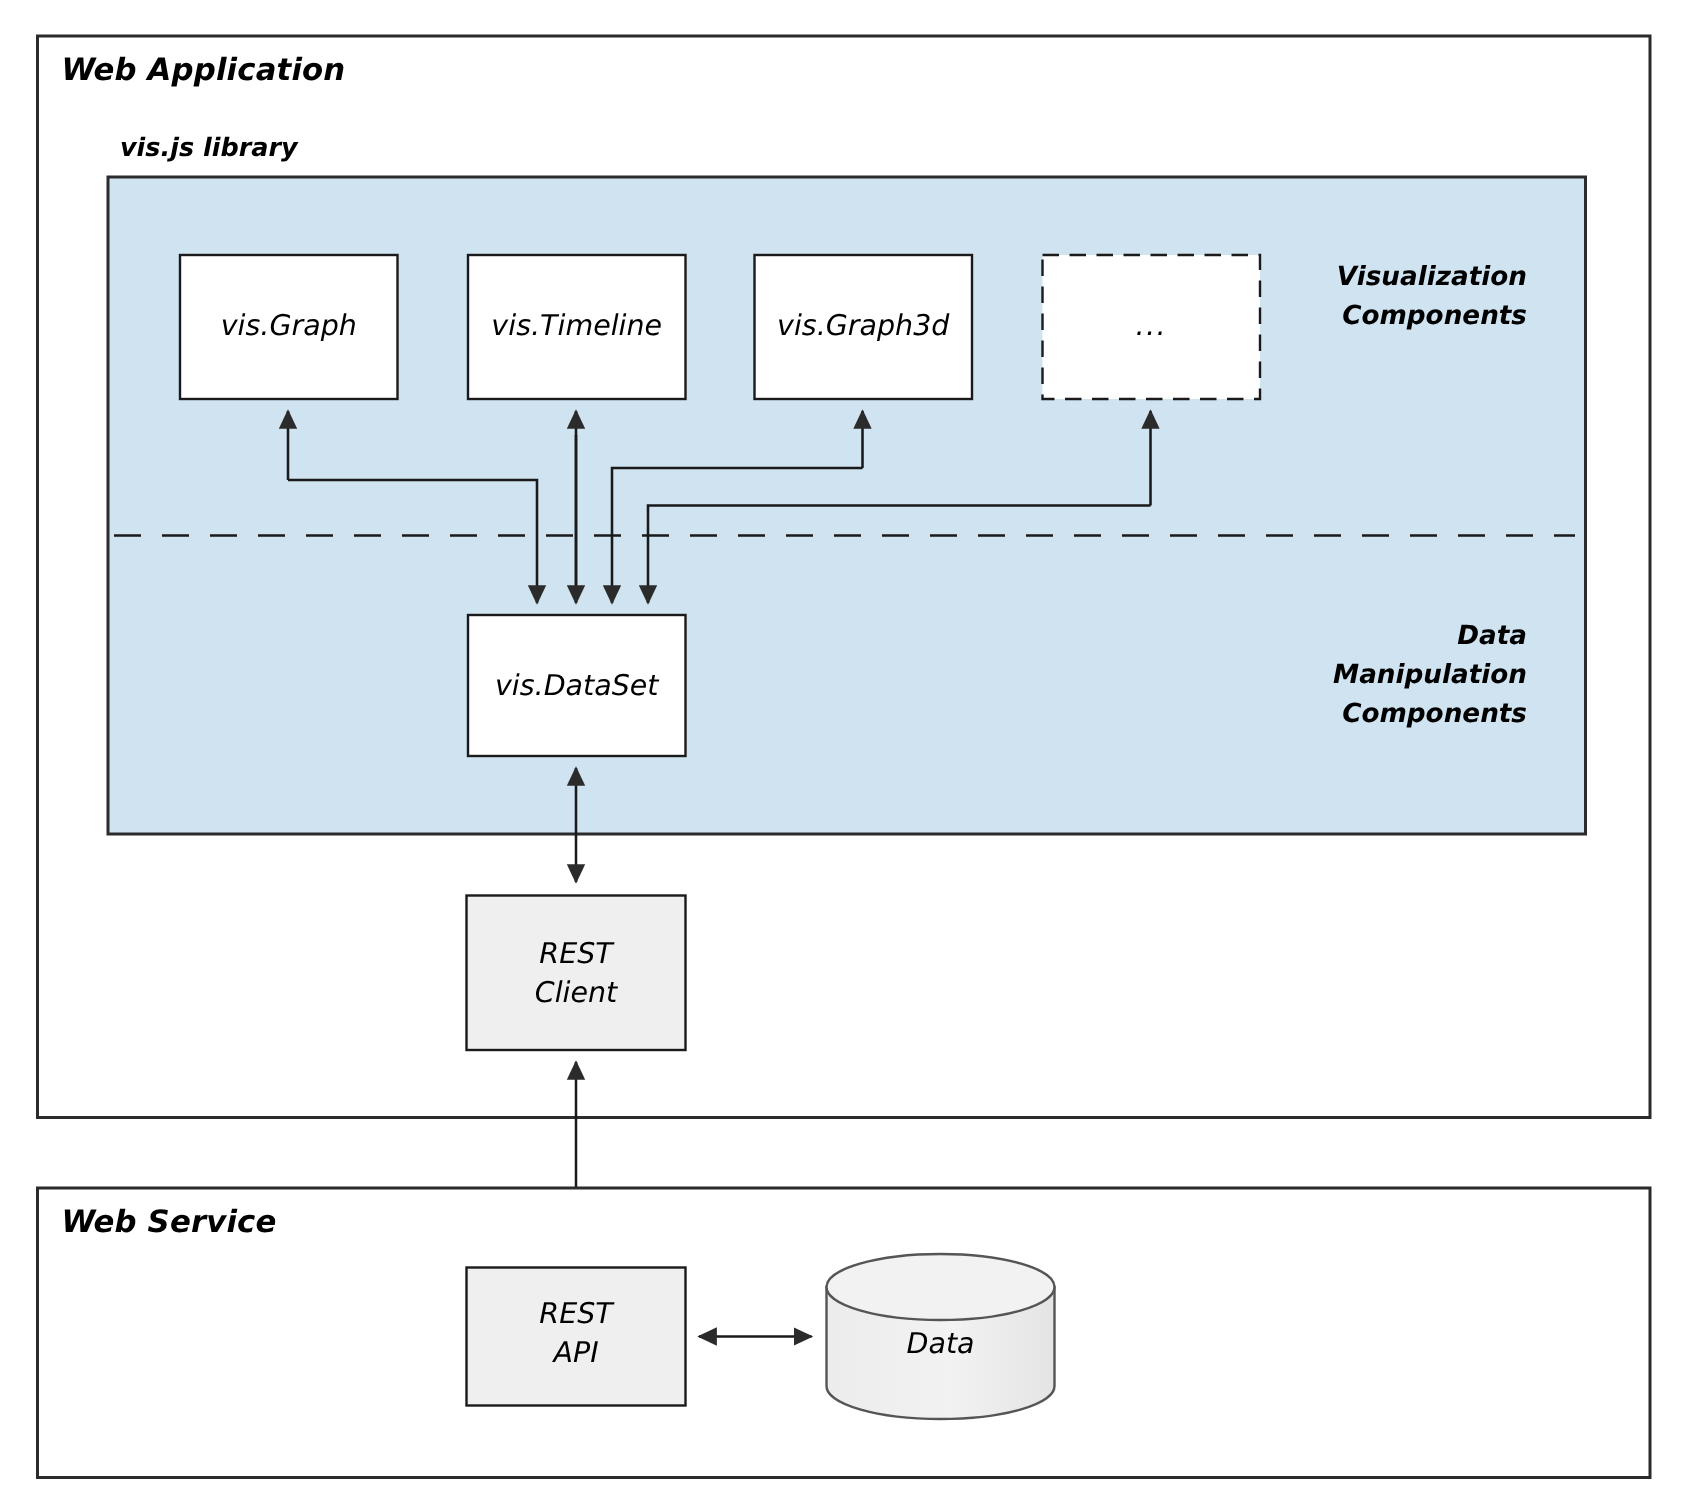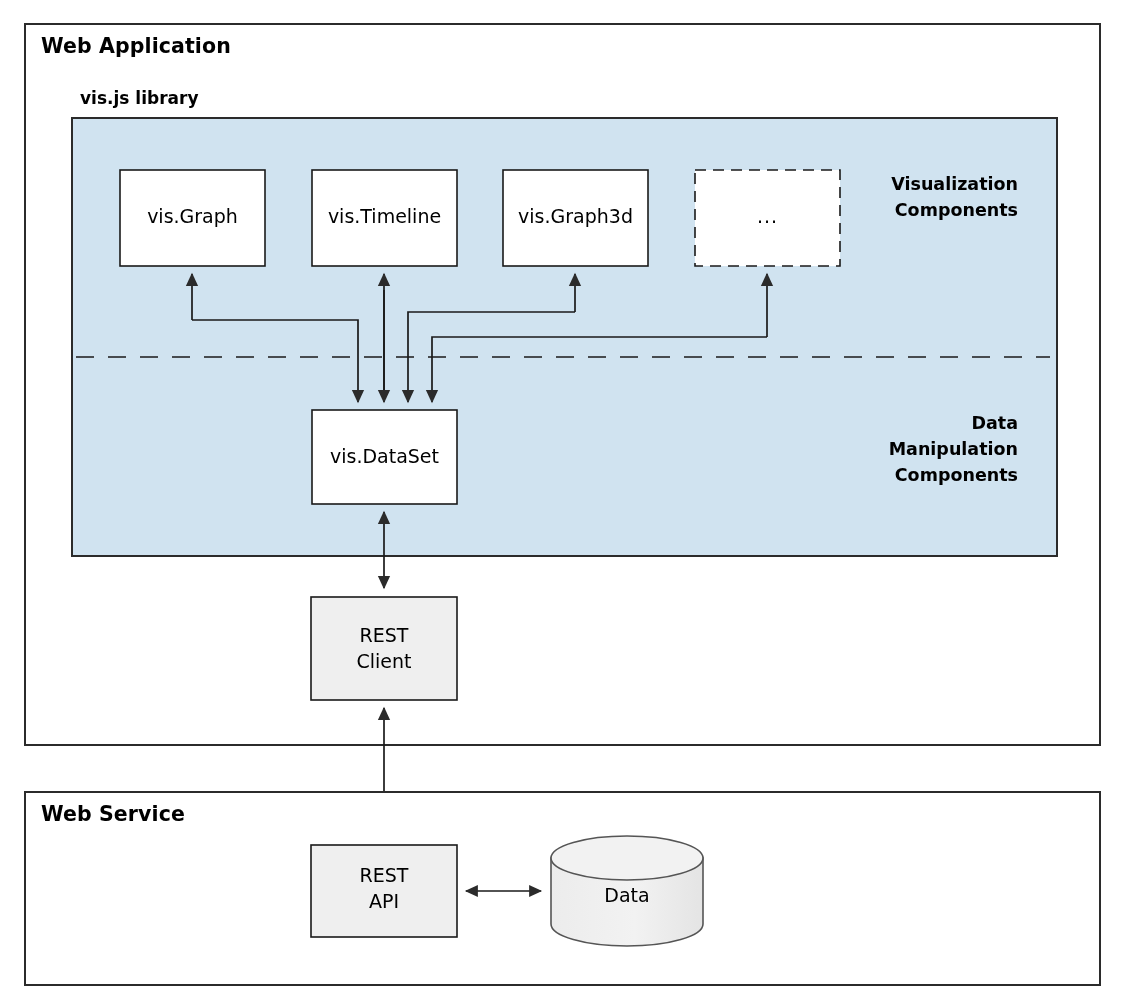--- a/index.html
+++ b/index.html
@@ -11,20 +11,21 @@
   body {
     width: 1128px;
     height: 1008px;
     font-family: "DejaVu Sans", "Liberation Sans", sans-serif;
     overflow: hidden;
   }
   #diagram-root {
     position: relative;
     width: 1128px;
     height: 1008px;
+    font-style: italic;
   }
   svg.diagram {
     display: block;
     width: 1128px;
     height: 1008px;
   }
   .frame-rect {
     fill: #ffffff;
     stroke: #2b2b2b;
     stroke-width: 2;

